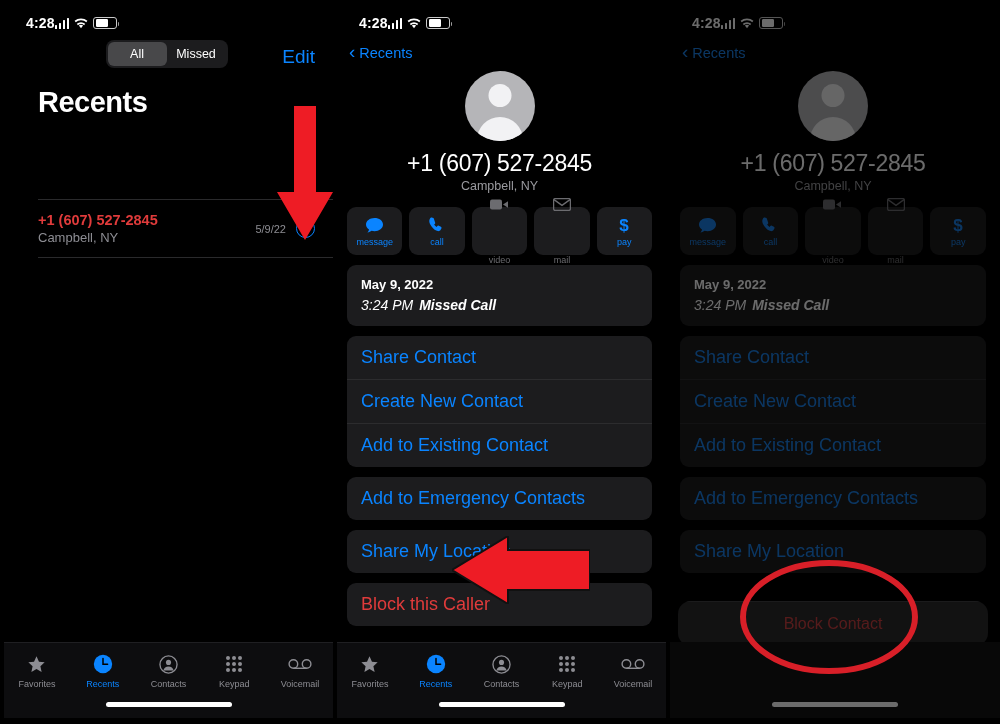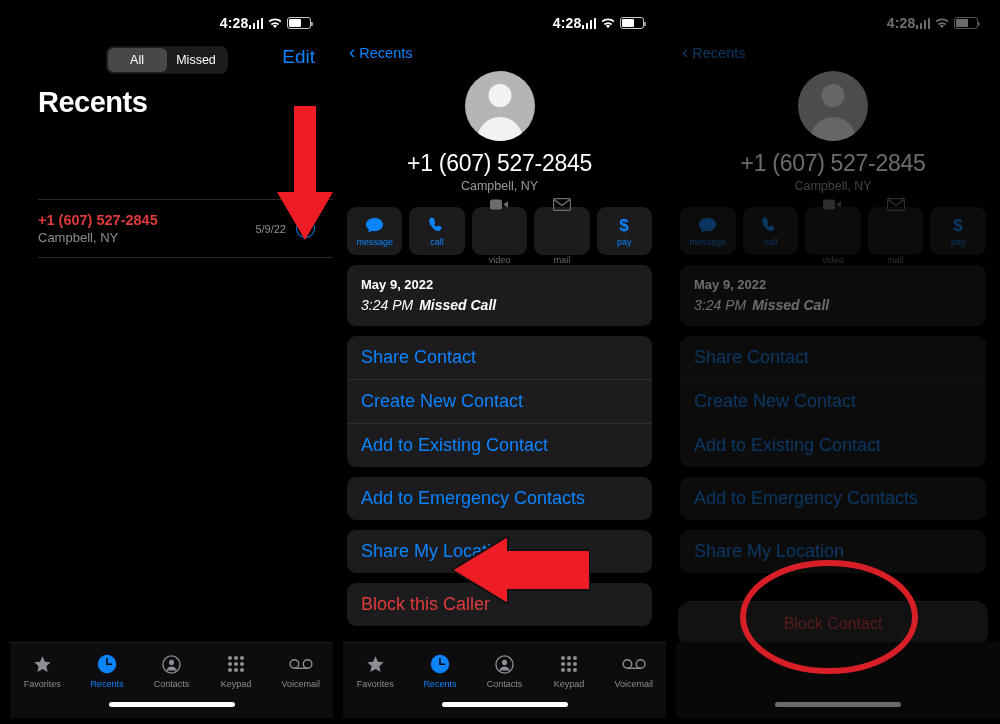--- a/index.html
+++ b/index.html
@@ -28,21 +28,21 @@
   #panel2 { left: 333px; }
   #panel3 { left: 666px; width: 334px; }
   .panel.dim { filter: brightness(0.42) saturate(0.85); }
 
   
   .statusbar {
     position: relative;
     height: 34px;
     display: flex;
     align-items: center;
-    justify-content: flex-end;
+    justify-content: flex-start;
     padding: 0 22px 0 26px;
   }
   .sb-time {
     color: #fff; font-size: 14px; font-weight: bold;
     letter-spacing: 0.2px;
   }
   .sb-right { display: flex; align-items: center; gap: 5px; }
   .sig { display: flex; align-items: flex-end; gap: 1.5px; height: 11px; }
   .sig i { display: block; width: 2.5px; background: #fff; border-radius: 0.5px; }
   .sig i:nth-child(1) { height: 4px; }
@@ -58,21 +58,21 @@
   }
   .batt::after {
     content:""; position:absolute; right:-3px; top:3.4px;
     width:1.8px; height:4px; background:#9a9a9a; border-radius:0 1px 1px 0;
   }
   .batt .fill { height: 100%; width: 62%; background:#fff; border-radius:1.2px; }
 
   
   .nav-row {
     position: relative; height: 34px;
-    display: flex; align-items: flex-end; justify-content: center;
+    display: flex; align-items: flex-start; justify-content: center;
   }
   .seg {
     display: flex;
     background: #1c1c1e;
     border-radius: 8px;
     padding: 2px;
     width: 122px; height: 28px;
   }
   .seg div {
     flex: 1; display: flex; align-items: center; justify-content: center;
@@ -105,21 +105,21 @@
     width: 19px; height: 19px; border-radius: 50%;
     border: 1.3px solid #0a84ff;
     color: #0a84ff; font-size: 12px; font-style: italic;
     font-family: "Liberation Serif", serif;
     display: flex; align-items: center; justify-content: center;
     line-height: 1;
   }
 
   
   .tabbar {
-    position: absolute; left: 10px; right: 0; bottom: 0;
+    position: absolute; left: 4px; right: 0; bottom: 0;
     height: 76px;
     background: #0d0d0f;
     border-top: 0.5px solid #1f1f22;
     display: flex; align-items: flex-start; padding-top: 9px;
   }
   .tab {
     flex: 1; display: flex; flex-direction: column; align-items: center; gap: 3px;
     color: #8d8d93; font-size: 9px;
   }
   .tab.active { color: #0a84ff; }

